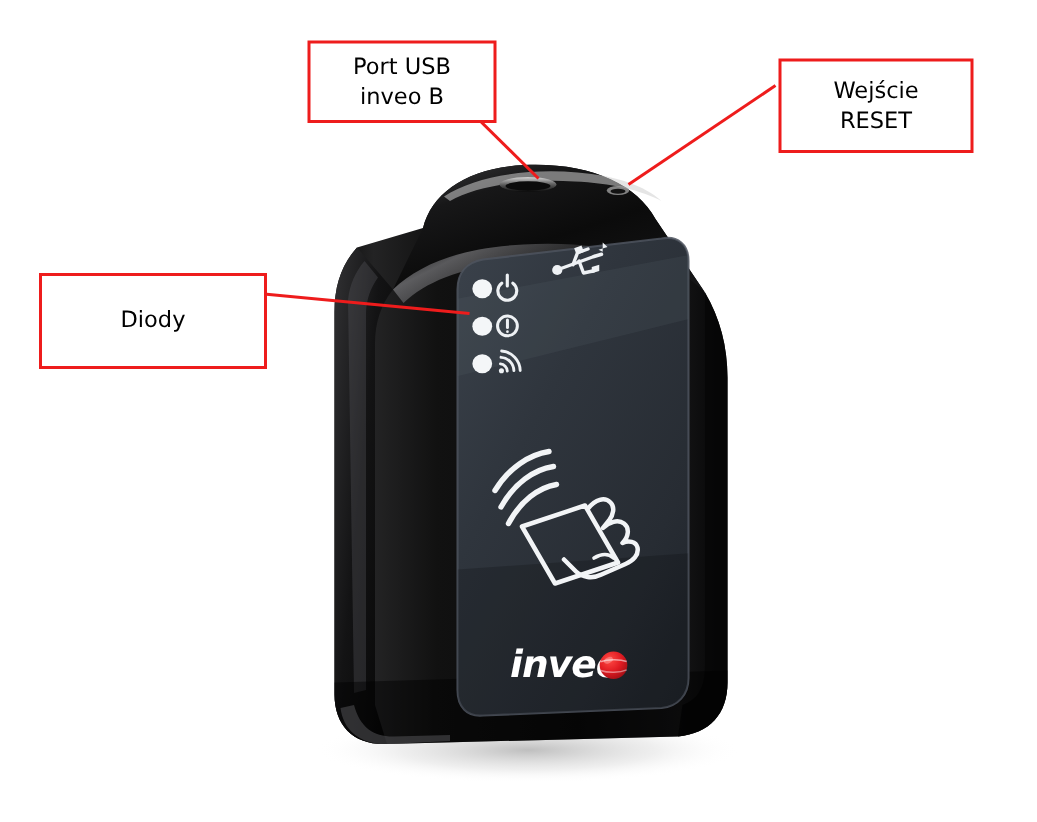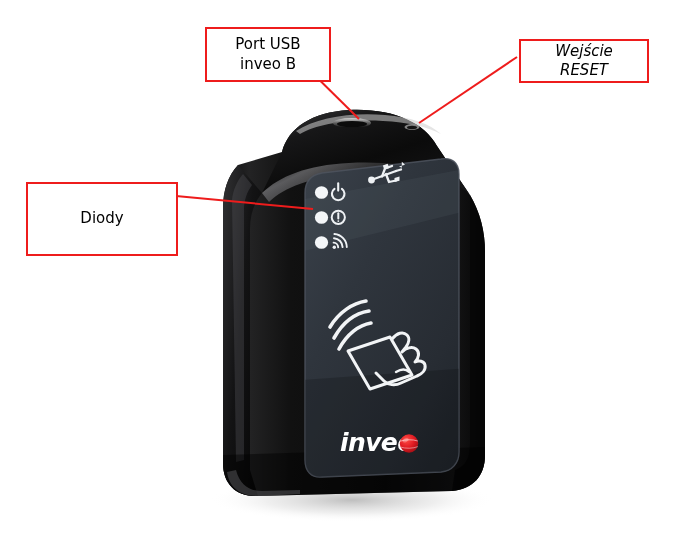--- a/index.html
+++ b/index.html
@@ -28,22 +28,22 @@
     align-items: center;
     justify-content: center;
     line-height: 1.30;
     font-size: 15px;
     text-align: center;
     z-index: 40;
   }
   .callout span { display: block; white-space: nowrap; }
 
   #callout-usb   { left: 157px; top: 27px;  width: 126px; height: 55px; margin-left: 48px; }
-  #callout-reset { left: 519px; top: 39px;  width: 130px; height: 44px; font-style: italic; }
-  #callout-leds  { left: 26px;  top: 182px; width: 152px; height: 74px; }
+  #callout-reset { left: 519px; top: 39px;  width: 130px; height: 63px; }
+  #callout-leds  { left: 26px;  top: 182px; width: 152px; height: 64px; }
 
   
   #leaders { position: absolute; left: 0; top: 0; width: 691px; height: 548px; z-index: 35; }
 
   
   #device-wrap {
     position: absolute;
     left: 0; top: 0;
     width: 691px; height: 548px;
     z-index: 10;

